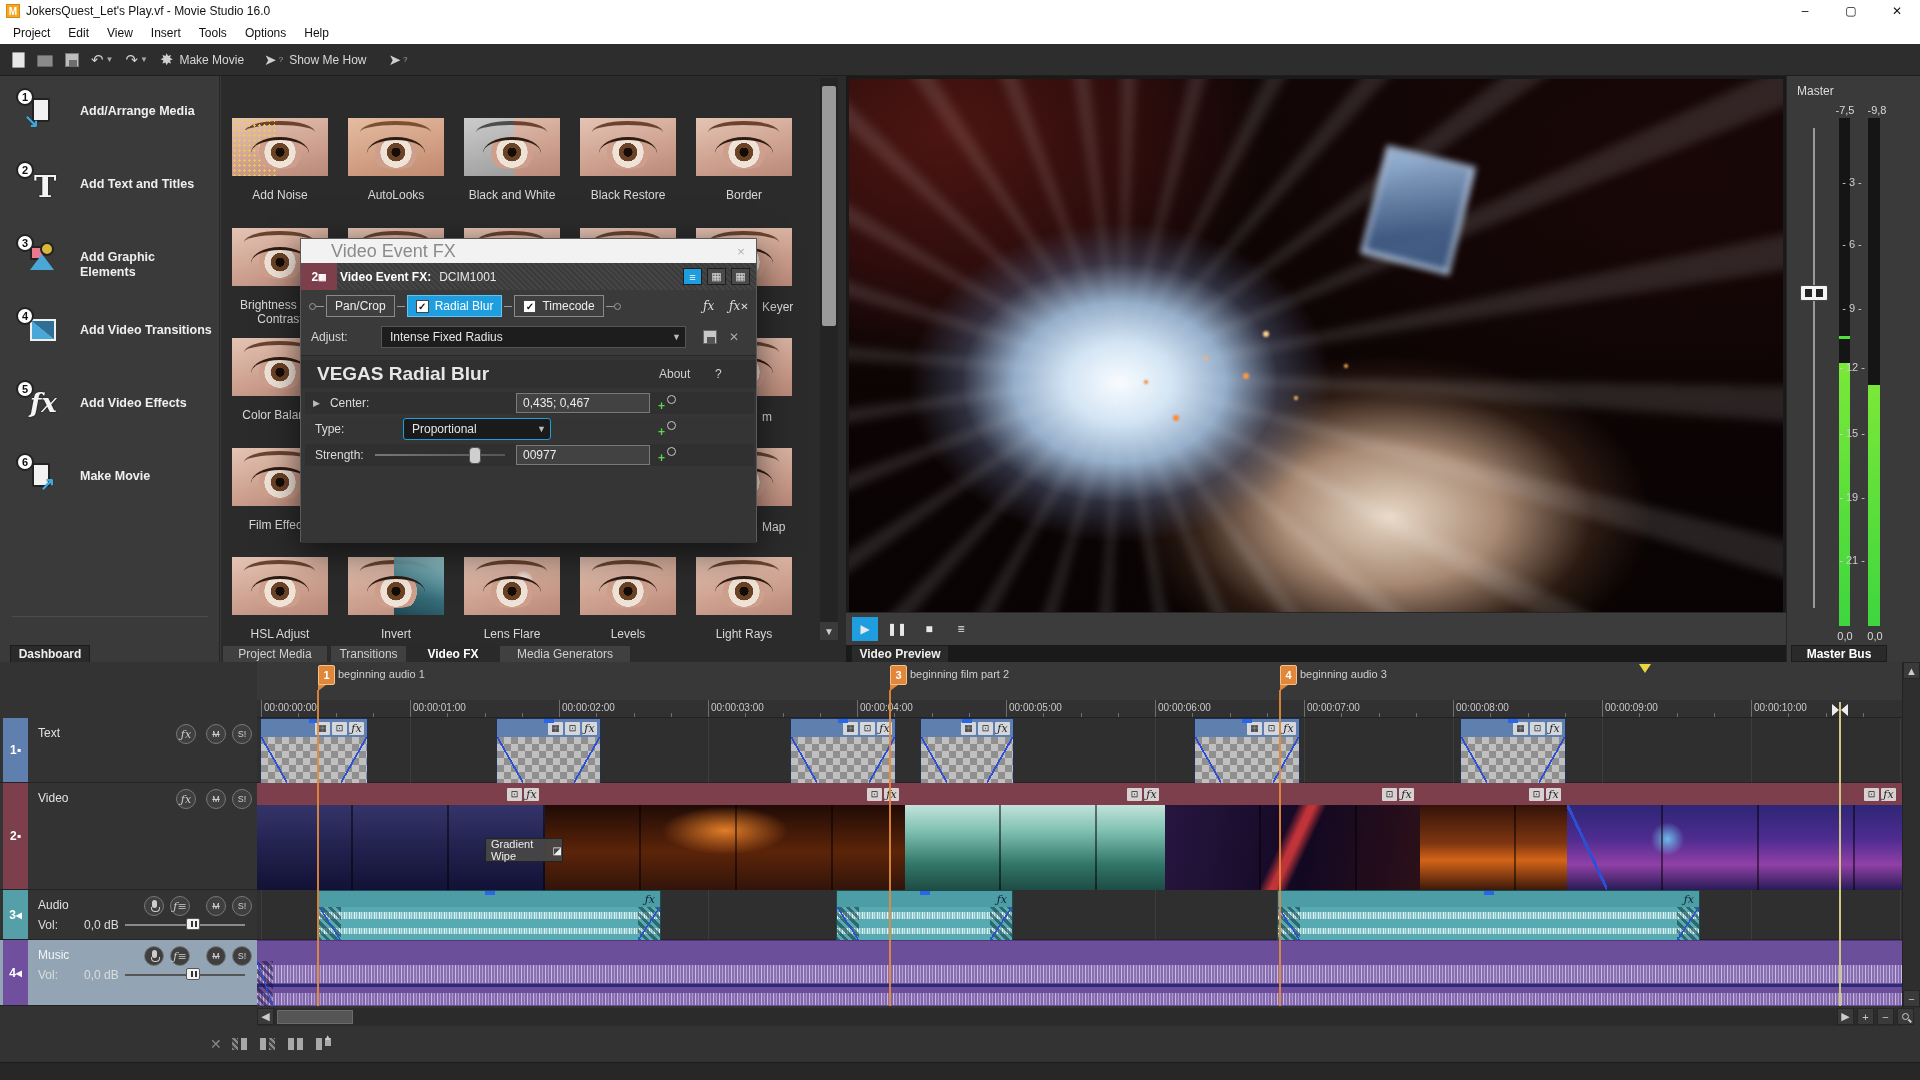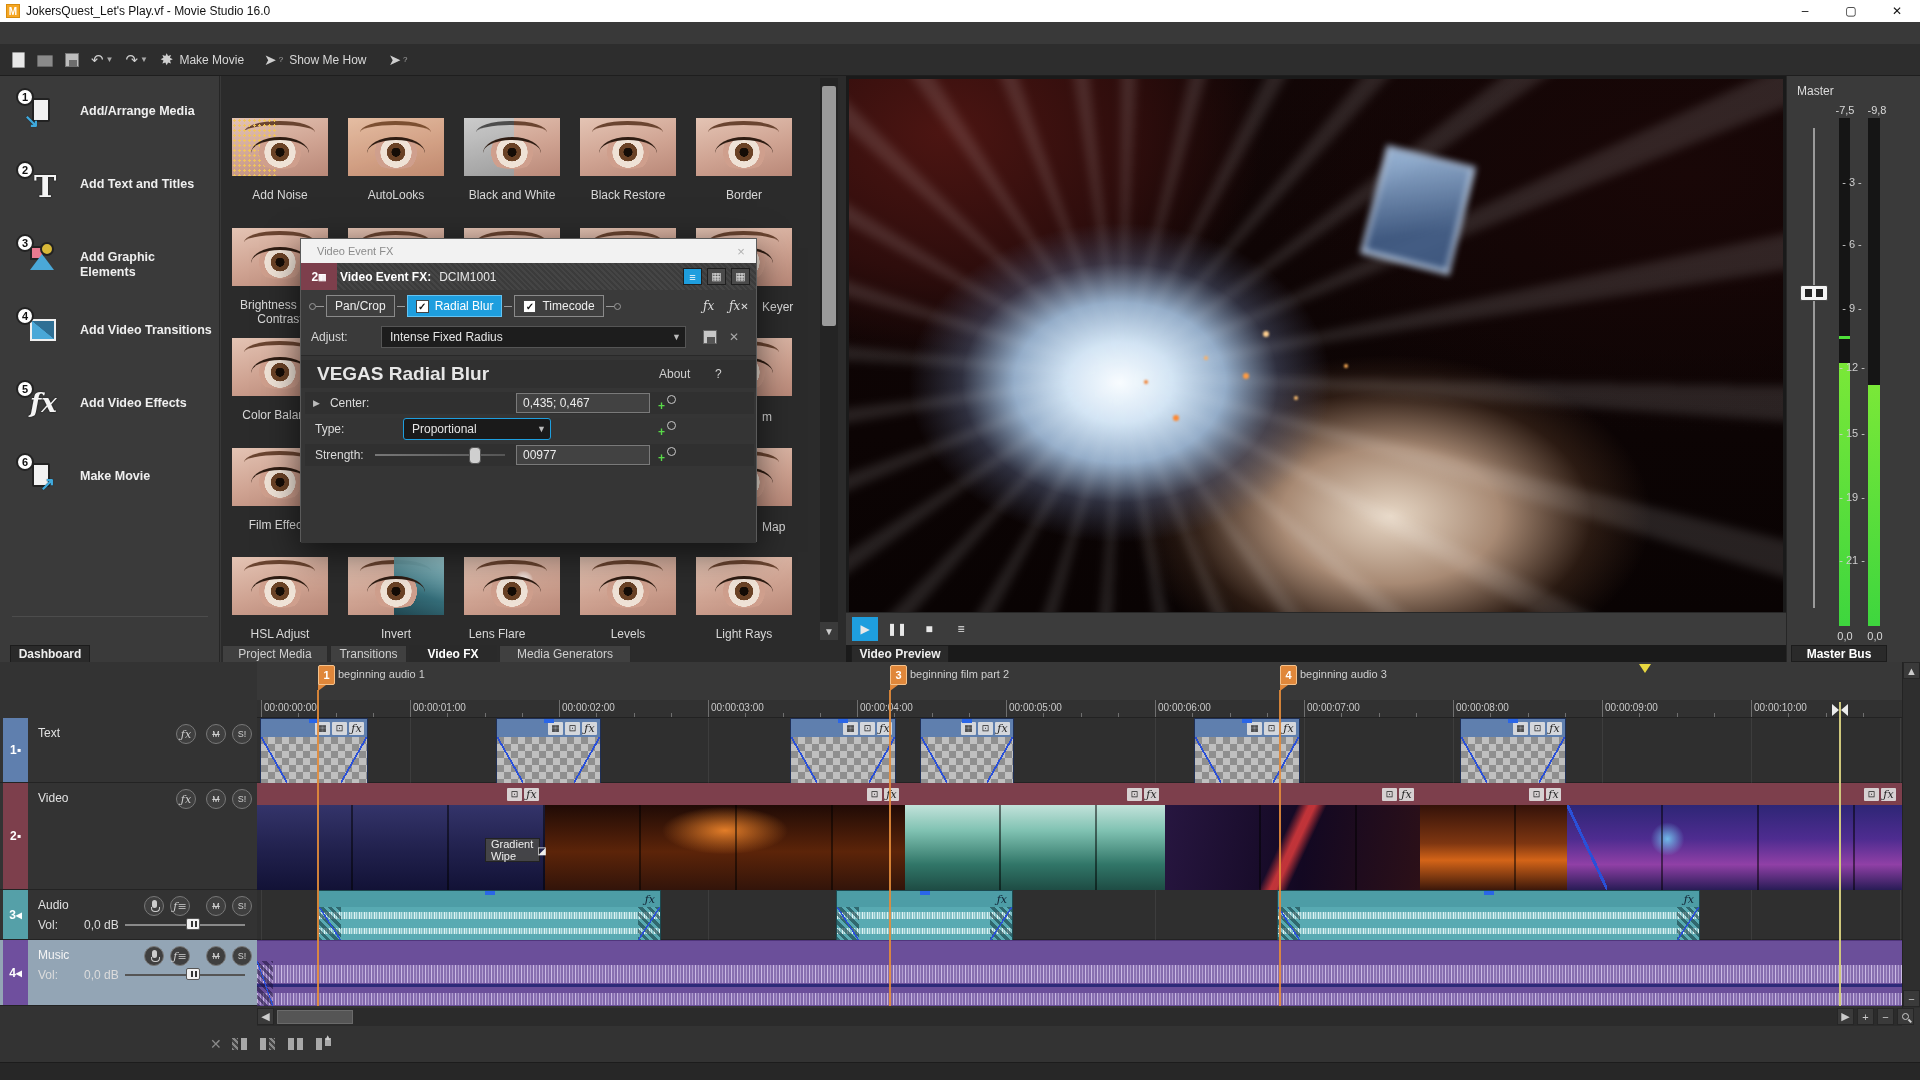--- a/index.html
+++ b/index.html
@@ -72,21 +72,21 @@
 .transport{position:absolute;left:0;top:536px;width:940px;height:33px;background:#3c3c3c;border-top:1px solid #272727;display:flex;align-items:center}
 .tpbtn{width:26px;height:24px;margin-left:6px;display:flex;align-items:center;justify-content:center;color:#e8e8e8}
 .master{position:absolute;left:1786px;top:76px;width:134px;height:586px;background:#3a3a3a;border-left:1px solid #262626}
 .meter{position:absolute;top:42px;height:508px;background:#151515}
 .mgreen{position:absolute;left:0;width:100%;background:linear-gradient(#7ae838,#3ed63e);bottom:0}
 .mscale{position:absolute;width:30px;text-align:center;color:#cfcfcf;font-size:11px}
 .mtab{position:absolute;left:4px;top:569px;width:96px;height:17px;background:#2a2a2a;border:1px solid #1c1c1c;color:#fff;font-weight:bold;display:flex;align-items:center;justify-content:center}
 
 .dialog{position:absolute;left:300px;top:238px;width:457px;height:304px;background:#3a3a3a;z-index:50;
  box-shadow:0 10px 34px rgba(0,0,0,.6);border:1px solid #5a5a5a}
-.dtitle{position:absolute;left:0;top:0;width:100%;height:24px;background:#f2f2f2;color:#8b8b8b;font-size:11px;display:flex;align-items:center;padding-left:16px}
+.dtitle{position:absolute;left:0;top:0;width:100%;height:24px;background:#f2f2f2;color:#8b8b8b;font-size:18px;display:flex;align-items:center;padding-left:30px}
 .dclose{position:absolute;right:6px;top:3px;width:18px;height:18px;color:#b0b0b0;font-size:13px;display:flex;align-items:center;justify-content:center}
 .dheader{position:absolute;left:0;top:24px;width:100%;height:27px;background:#454545;
  background-image:repeating-linear-gradient(45deg,rgba(0,0,0,.14) 0 2px,rgba(0,0,0,0) 2px 4px);display:flex;align-items:center}
 .dchip{width:36px;height:27px;background:#7d3f4c;color:#fff;font-weight:bold;display:flex;align-items:center;justify-content:center;font-size:12px}
 .dhbtn{position:absolute;top:29px;width:19px;height:17px;display:flex;align-items:center;justify-content:center;font-size:11px;border:1px solid #1f1f1f;color:#ddd;background:#4a4a4a}
 .chainrow{position:absolute;left:0;top:53px;width:100%;height:28px;display:flex;align-items:center}
 .chainbtn{height:22px;display:flex;align-items:center;padding:0 8px;border:1px solid #8a8a8a;background:#3f3f3f;color:#eee;margin:0 2px}
 .chainbtn.blue{background:#1e9ede;border-color:#63c3f2;color:#fff}
 .cb{width:13px;height:13px;background:#fff;border:1px solid #444;color:#111;font-size:10px;font-weight:bold;line-height:12px;text-align:center;margin-right:6px}
 .node{width:7px;height:7px;border:1px solid #999;border-radius:50%}
@@ -180,20 +180,29 @@
 <div id="app">
 
   <div class="titlebar">
     <div class="appicon">M</div>
     <span style="font-size:12px">JokersQuest_Let's Play.vf - Movie Studio 16.0</span>
     <div class="wbtn" style="right:92px">–</div>
     <div class="wbtn" style="right:46px">▢</div>
     <div class="wbtn" style="right:0">✕</div>
   </div>
 
+  <div class="menubar" id="menubar">
+      <span>Project</span>
+      <span>Edit</span>
+      <span>View</span>
+      <span>Insert</span>
+      <span>Tools</span>
+      <span>Options</span>
+      <span>Help</span>
+    </div>
 
   <div class="toolbar">
     <span class="tbi">
         <span class="docicon"></span>
       </span>
     <span class="tbi">
         <span class="foldericon"></span>
       </span>
     <span class="tbi">
         <span class="saveicon"></span>
@@ -298,21 +307,21 @@
       <div class="fxlabel" style="left: 541px; top: 444px; text-align: left; width: 80px;">Map</div>
       <div class="eye" style="left: 11px; top: 481px;"></div>
       <div class="fxlabel" style="left: 1px; top: 551px;">HSL Adjust</div>
       <div class="eye" style="left: 127px; top: 481px;">
         <div class="ov invert"></div>
       </div>
       <div class="fxlabel" style="left: 117px; top: 551px;">Invert</div>
       <div class="eye" style="left: 243px; top: 481px;">
         <div class="ov flare"></div>
       </div>
-      <div class="fxlabel" style="left: 218px; top: 551px;">Lens Flare</div>
+      <div class="fxlabel" style="left: 233px; top: 551px;">Lens Flare</div>
       <div class="eye" style="left: 359px; top: 481px;"></div>
       <div class="fxlabel" style="left: 349px; top: 551px;">Levels</div>
       <div class="eye" style="left: 475px; top: 481px;"></div>
       <div class="fxlabel" style="left: 465px; top: 551px;">Light Rays</div>
     </div>
   <div class="fxscroll">
     <div class="thumb"></div>
     <div class="dn">▼</div>
   </div>
   <div id="fxtabs">
@@ -588,21 +597,21 @@
         <div class="vseg" style="left: 1310px; width: 335px;">
           <div class="vs-band">
             <span class="icochip">⊡</span>
             <span class="icochip fxg" style="margin-right: 6px;">ƒx</span>
           </div>
           <div class="vs-thumbs vt-club">
             <div class="frames"></div>
           </div>
           <div class="fadeL" style="top: 22px; height: 85px; width: 40px;"></div>
         </div>
-        <div style="position: absolute; left: 228px; top: 120px; width: 55px; height: 24px; background: rgba(72, 72, 72, 0.92); border: 1px solid rgb(34, 34, 34); color: rgb(238, 238, 238); font-size: 11px; display: flex; align-items: center; padding-left: 5px; z-index: 4;">
+        <div style="position: absolute; left: 228px; top: 120px; width: 78px; height: 24px; background: rgba(72, 72, 72, 0.92); border: 1px solid rgb(34, 34, 34); color: rgb(238, 238, 238); font-size: 11px; display: flex; align-items: center; padding-left: 5px; z-index: 4;">
           <span>Gradient Wipe</span>
           <span style="margin-left: 4px; font-size: 10px;">◪</span>
         </div>
         <div class="clip-text" style="left: 3px; width: 108px;">
           <div class="ct-bar">
             <span class="icochip">▦</span>
             <span class="icochip">⊡</span>
             <span class="icochip fxg" style="margin-right: 3px;">ƒx</span>
           </div>
           <div class="ct-body"></div>

